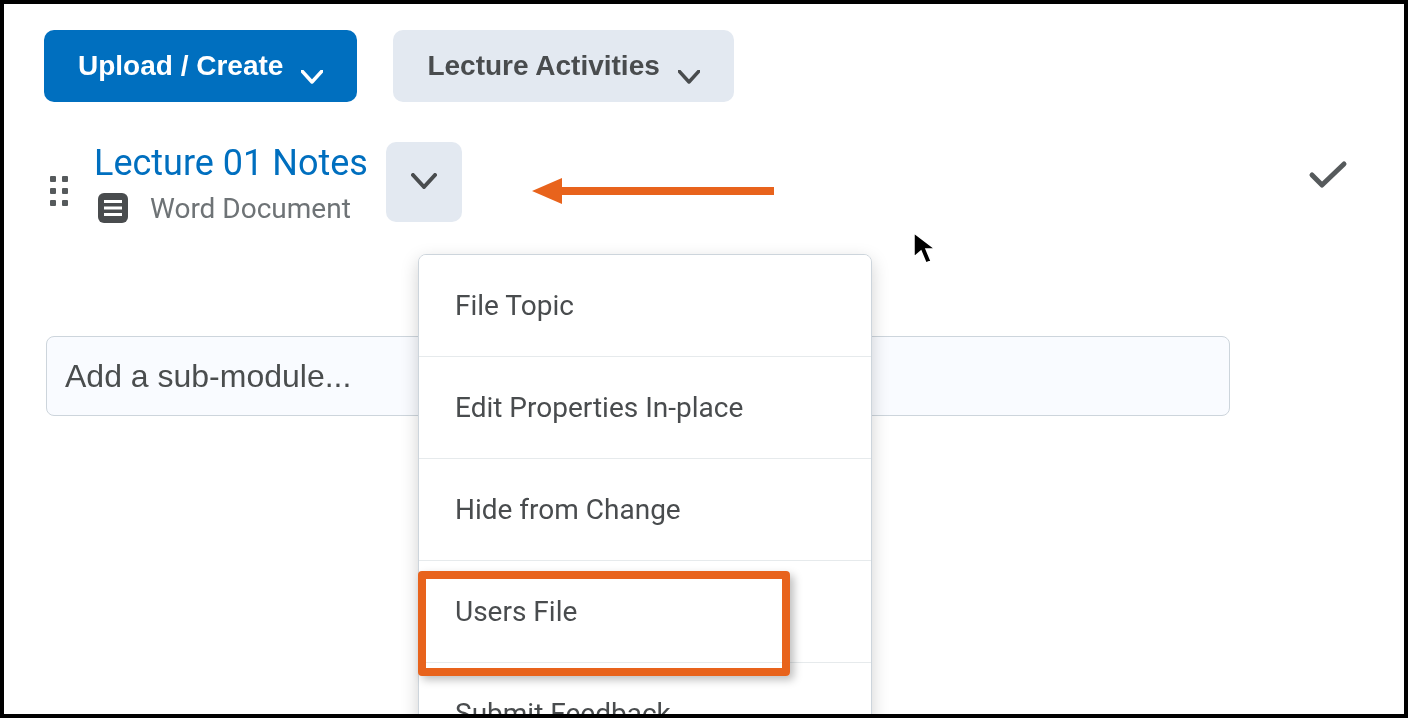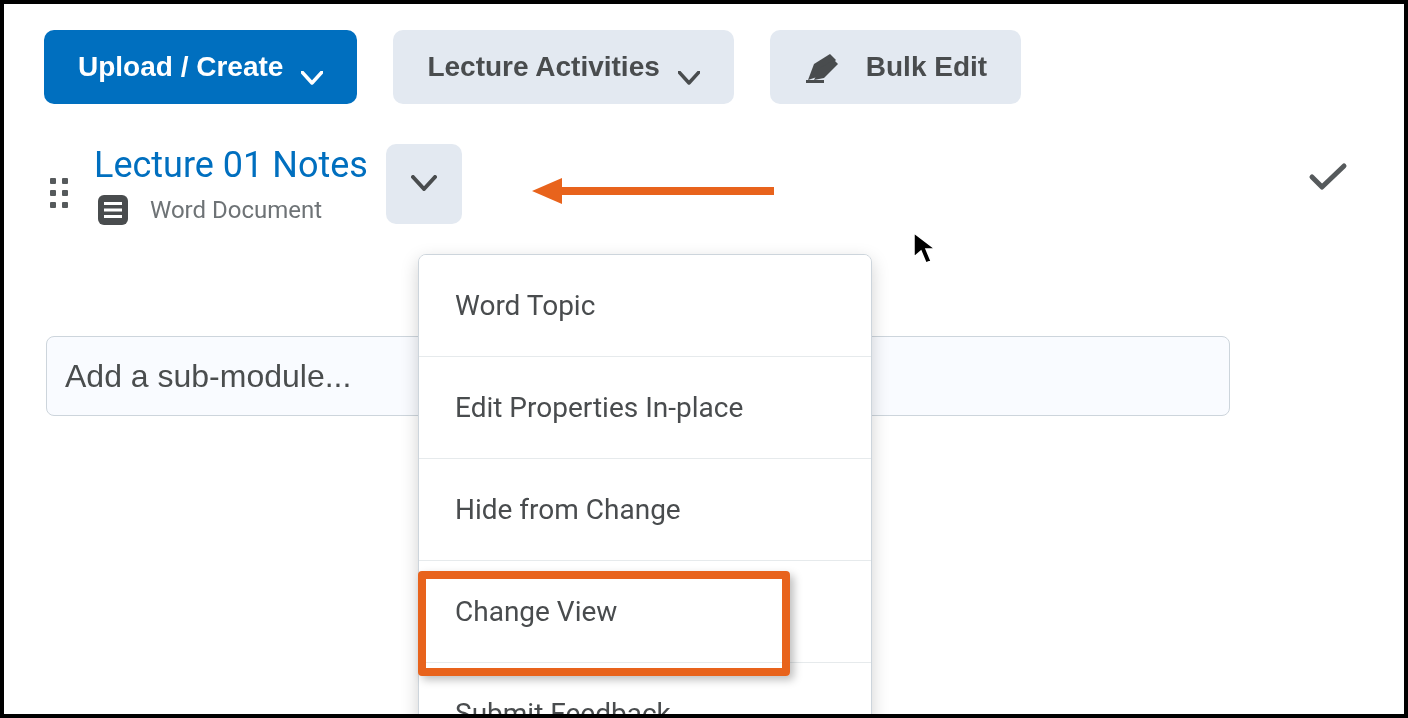--- a/index.html
+++ b/index.html
@@ -81,21 +81,21 @@
       gap: 20px;
       margin-top: 6px;
       margin-left: 2px;
     }
     .doc-icon-wrap {
       width: 34px;
       height: 34px;
     }
     .item-type {
       color: #6e7376;
-      font-size: 24px;
+      font-size: 28px;
       font-weight: 400;
     }
     .caret-btn {
       width: 76px;
       height: 80px;
       background: #e3e9f1;
       border: none;
       border-radius: 10px;
       display: flex;
       align-items: center;
@@ -191,30 +191,20 @@
     </span>
   </button>
   <button class="btn btn-secondary">
     <span>Lecture Activities</span>
     <span class="chevron-down">
       <svg viewBox="0 0 22 14" width="22" height="14">
           <path d="M1 1 L11 12 L21 1" stroke="#494c4e" stroke-width="3.5" fill="none" stroke-linecap="round" stroke-linejoin="round"></path>
         </svg>
     </span>
   </button>
-  <button class="btn btn-secondary">
-    <span class="pen-icon">
-      <svg width="38" height="34" viewBox="0 0 38 34">
-        <path d="M4 30 L10 14 L26 4 L32 10 L16 26 Z" fill="#494c4e"></path>
-        <path d="M10 30 L16 18 L30 10 L34 14 L20 28 Z" fill="#494c4e"></path>
-        <rect x="2" y="30" width="18" height="3" fill="#494c4e"></rect>
-      </svg>
-    </span>
-    <span>Bulk Edit</span>
-  </button>
 </div>
 
 <div class="content-row">
   <div class="drag-handle">
     <span></span>
       <span></span>
       <span></span>
       <span></span>
       <span></span>
       <span></span>
@@ -252,20 +242,20 @@
   <polygon points="4,15 34,2 34,28" fill="#e8631c"></polygon>
 </svg>
 
 <svg class="cursor-annotation" width="26" height="34">
   <path d="M2 2 L2 26 L9 20 L14 32 L19 30 L14 18 L23 18 Z" fill="#000" stroke="#fff" stroke-width="1.5"></path>
 </svg>
 
 <input class="submodule-input" type="text" placeholder="Add a sub-module..." style="">
 
 <div class="dropdown-menu">
-  <div class="menu-item">Word Topic</div>
+  <div class="menu-item">File Topic</div>
   <div class="menu-item">Edit Properties In-place</div>
   <div class="menu-item">Hide from Change</div>
-  <div class="menu-item">Change View</div>
+  <div class="menu-item">Users File</div>
   <div class="menu-item">Submit Feedback</div>
 </div>
 
 <div class="menu-highlight"></div>
 
 </body></html>

